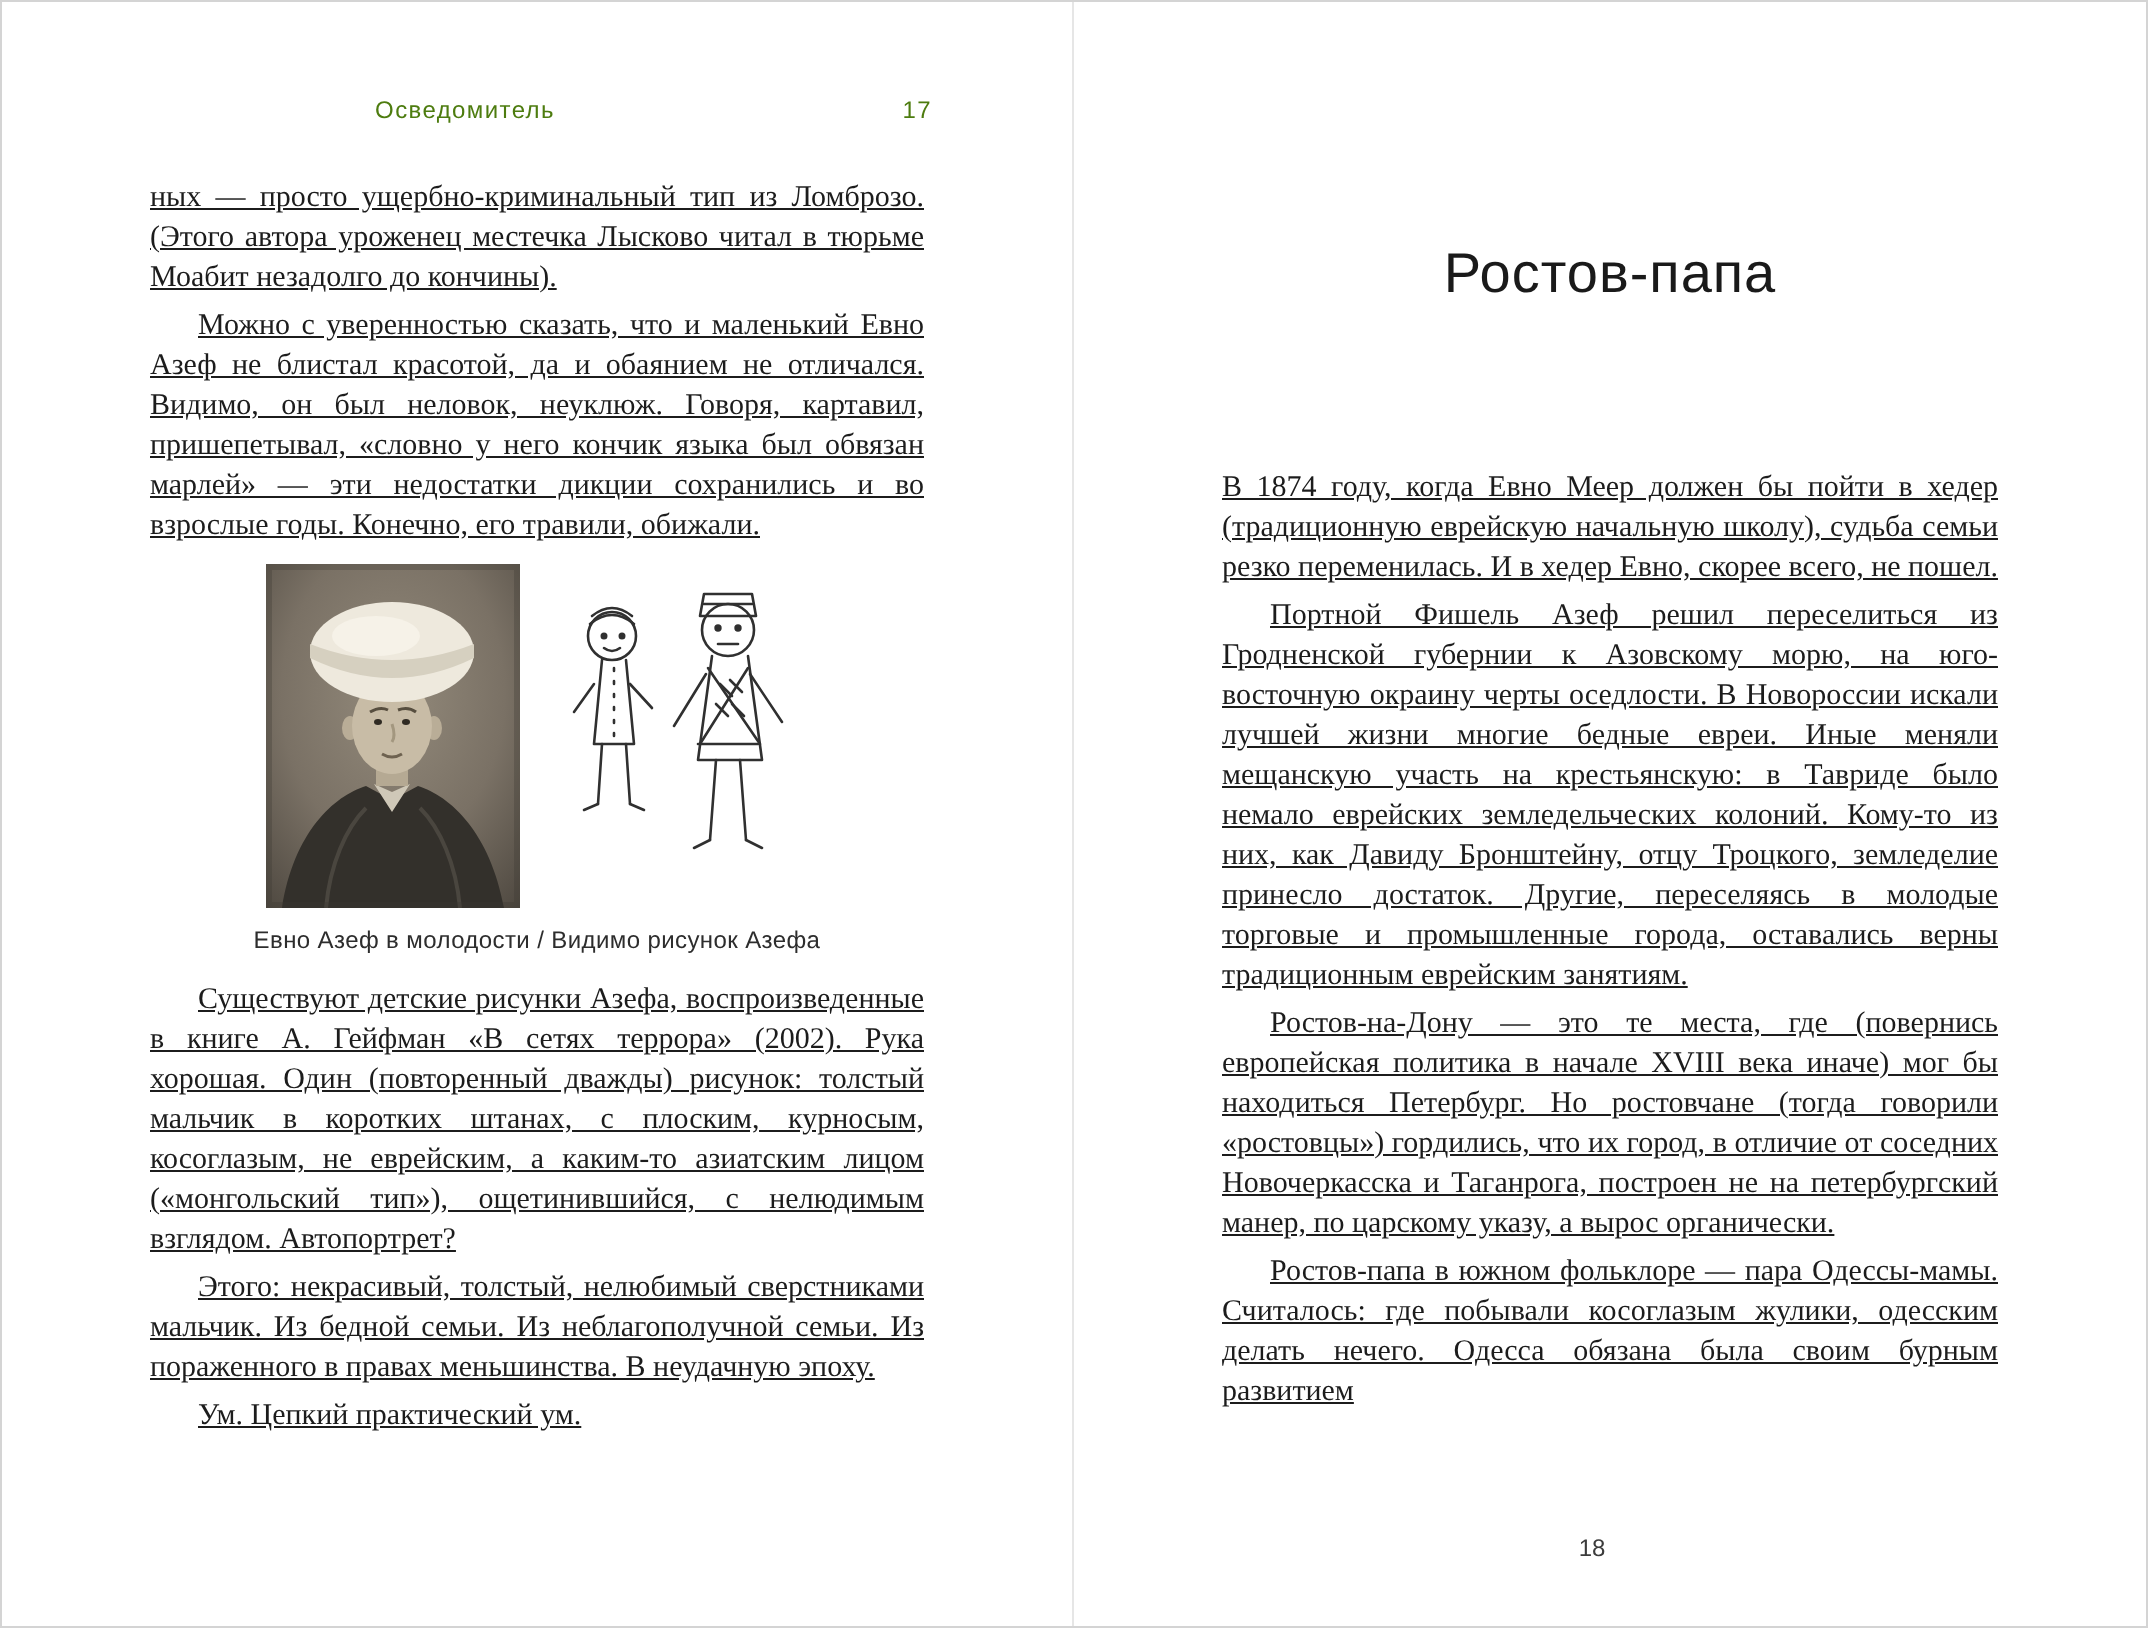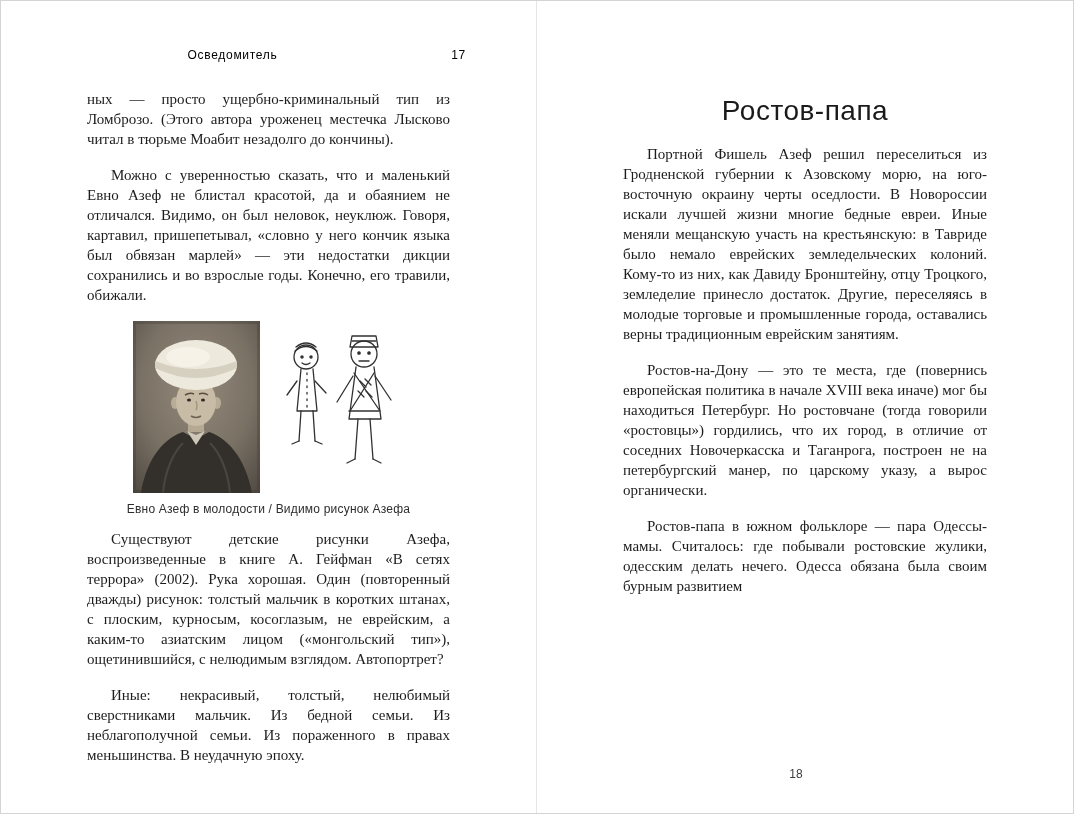--- a/index.html
+++ b/index.html
@@ -34,41 +34,42 @@
   }
 
   
   .running-header {
     position: relative;
     padding-top: 47px;
     height: 17px;
     font-family: "Liberation Sans", sans-serif;
     font-size: 12px;
     letter-spacing: 0.7px;
-    color: #000000;
+    color: #4d7c0f;
   }
   .running-title {
     display: block;
     text-align: center;
     margin-right: 72px;
     white-space: nowrap;
   }
   .running-page-num {
     position: absolute;
     right: 0;
     top: 47px;
   }
 
   
   .body-text p {
-    margin: 16px;
+    margin: 4px;
     font-size: 15px;
     line-height: 20px;
     text-align: justify;
     text-indent: 24px;
+    text-decoration: underline;
   }
   .body-text p.no-indent { text-indent: 0; }
   .page-left .body-text > p.first-para { margin-top: 24px; }
   .page-right .body-text > p.first-para { margin-top: 80px; }
   .body-text p.after-figure { margin-top: 13px; }
 
   
   .figure {
     margin: 9px 0 0 0;
   }
@@ -85,21 +86,21 @@
     text-align: center;
     font-family: "Liberation Sans", sans-serif;
     font-size: 12px;
     letter-spacing: 0.2px;
     color: #2d2d2d;
   }
 
   
   .chapter-title {
     margin: 0;
-    padding-top: 93px;
+    padding-top: 119px;
     font-family: "Liberation Sans", sans-serif;
     font-weight: 400;
     font-size: 28px;
     line-height: 34px;
     letter-spacing: 0.5px;
     text-align: center;
     color: #1a1a1a;
   }
   .folio {
     position: absolute;
@@ -182,29 +183,31 @@
               <path d="M88 98 l-3 40 M100 98 l3 40"></path>
               <path d="M85 138 l-8 4 M103 138 l8 4"></path>
               <path d="M90 60 l6 6 M95 58 l6 6 M88 70 l6 6 M96 70 l6 6"></path>
             </g>
           </svg>
         </div>
         <div class="figure-caption">Евно Азеф в молодости / Видимо рисунок Азефа</div>
       </div>
 
       <p class="after-figure">Существуют детские рисунки Азефа, воспроизведенные в книге А. Гейфман «В сетях террора» (2002). Рука хорошая. Один (повторенный дважды) рисунок: толстый мальчик в коротких штанах, с плоским, курносым, косоглазым, не еврейским, а каким-то азиатским лицом («монгольский тип»), ощетинившийся, с нелюдимым взглядом. Автопортрет?</p>
-      <p>Иные: некрасивый, толстый, нелюбимый сверстниками мальчик. Из бедной семьи. Из неблагополучной семьи. Из пораженного в правах меньшинства. В неудачную эпоху.</p>
+      <p>Этого: некрасивый, толстый, нелюбимый сверстниками мальчик. Из бедной семьи. Из неблагополучной семьи. Из пораженного в правах меньшинства. В неудачную эпоху.</p>
+      <p>Ум. Цепкий практический ум.</p>
     </div>
   </div>
 
   <div class="page page-right">
     <h1 class="chapter-title">Ростов-папа</h1>
 
     <div class="body-text">
+      <p class="no-indent first-para">В 1874 году, когда Евно Меер должен бы пойти в хедер (традиционную еврейскую начальную школу), судьба семьи резко переменилась. И в хедер Евно, скорее всего, не пошел.</p>
       <p>Портной Фишель Азеф решил переселиться из Гродненской губернии к Азовскому морю, на юго-восточную окраину черты оседлости. В Новороссии искали лучшей жизни многие бедные евреи. Иные меняли мещанскую участь на крестьянскую: в Тавриде было немало еврейских земледельческих колоний. Кому-то из них, как Давиду Бронштейну, отцу Троцкого, земледелие принесло достаток. Другие, переселяясь в молодые торговые и промышленные города, оставались верны традиционным еврейским занятиям.</p>
       <p>Ростов-на-Дону — это те места, где (повернись европейская политика в начале XVIII века иначе) мог бы находиться Петербург. Но ростовчане (тогда говорили «ростовцы») гордились, что их город, в отличие от соседних Новочеркасска и Таганрога, построен не на петербургский манер, по царскому указу, а вырос органически.</p>
-      <p>Ростов-папа в южном фольклоре — пара Одессы-мамы. Считалось: где побывали ростовские жулики, одесским делать нечего. Одесса обязана была своим бурным развитием</p>
+      <p>Ростов-папа в южном фольклоре — пара Одессы-мамы. Считалось: где побывали косоглазым жулики, одесским делать нечего. Одесса обязана была своим бурным развитием</p>
     </div>
 
     <div class="folio">18</div>
   </div>
 
 </div>
 
 </body></html>

